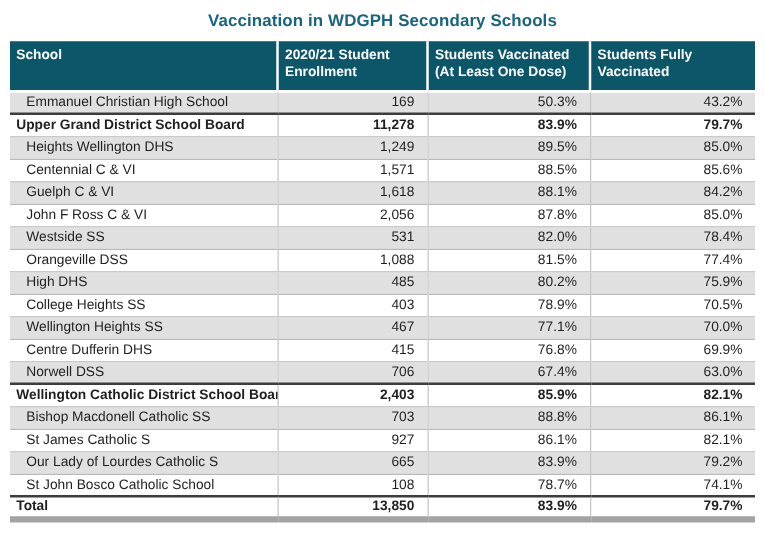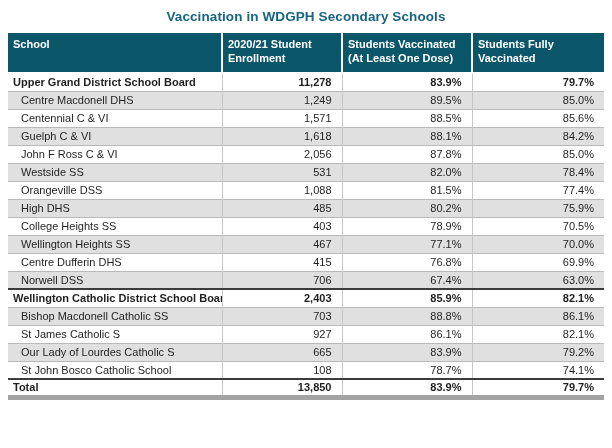--- a/index.html
+++ b/index.html
@@ -77,28 +77,34 @@
     </colgroup>
     <thead>
       <tr>
         <th>School</th>
         <th>2020/21 Student Enrollment</th>
         <th>Students Vaccinated (At Least One Dose)</th>
         <th>Students Fully Vaccinated</th>
       </tr>
     </thead>
     <tbody id="table-body">
+        <tr class="shaded">
+    <td>Emmanuel Christian High School</td>
+    <td class="c-num">169</td>
+    <td class="c-num">50.3%</td>
+    <td class="c-num">43.2%</td>
+  </tr>
         <tr class="section dark-top">
     <td>Upper Grand District School Board</td>
     <td class="c-num">11,278</td>
     <td class="c-num">83.9%</td>
     <td class="c-num">79.7%</td>
   </tr>
         <tr class="shaded">
-    <td>Centre Macdonell DHS</td>
+    <td>Heights Wellington DHS</td>
     <td class="c-num">1,249</td>
     <td class="c-num">89.5%</td>
     <td class="c-num">85.0%</td>
   </tr>
         <tr>
     <td>Centennial C &amp; VI</td>
     <td class="c-num">1,571</td>
     <td class="c-num">88.5%</td>
     <td class="c-num">85.6%</td>
   </tr>

